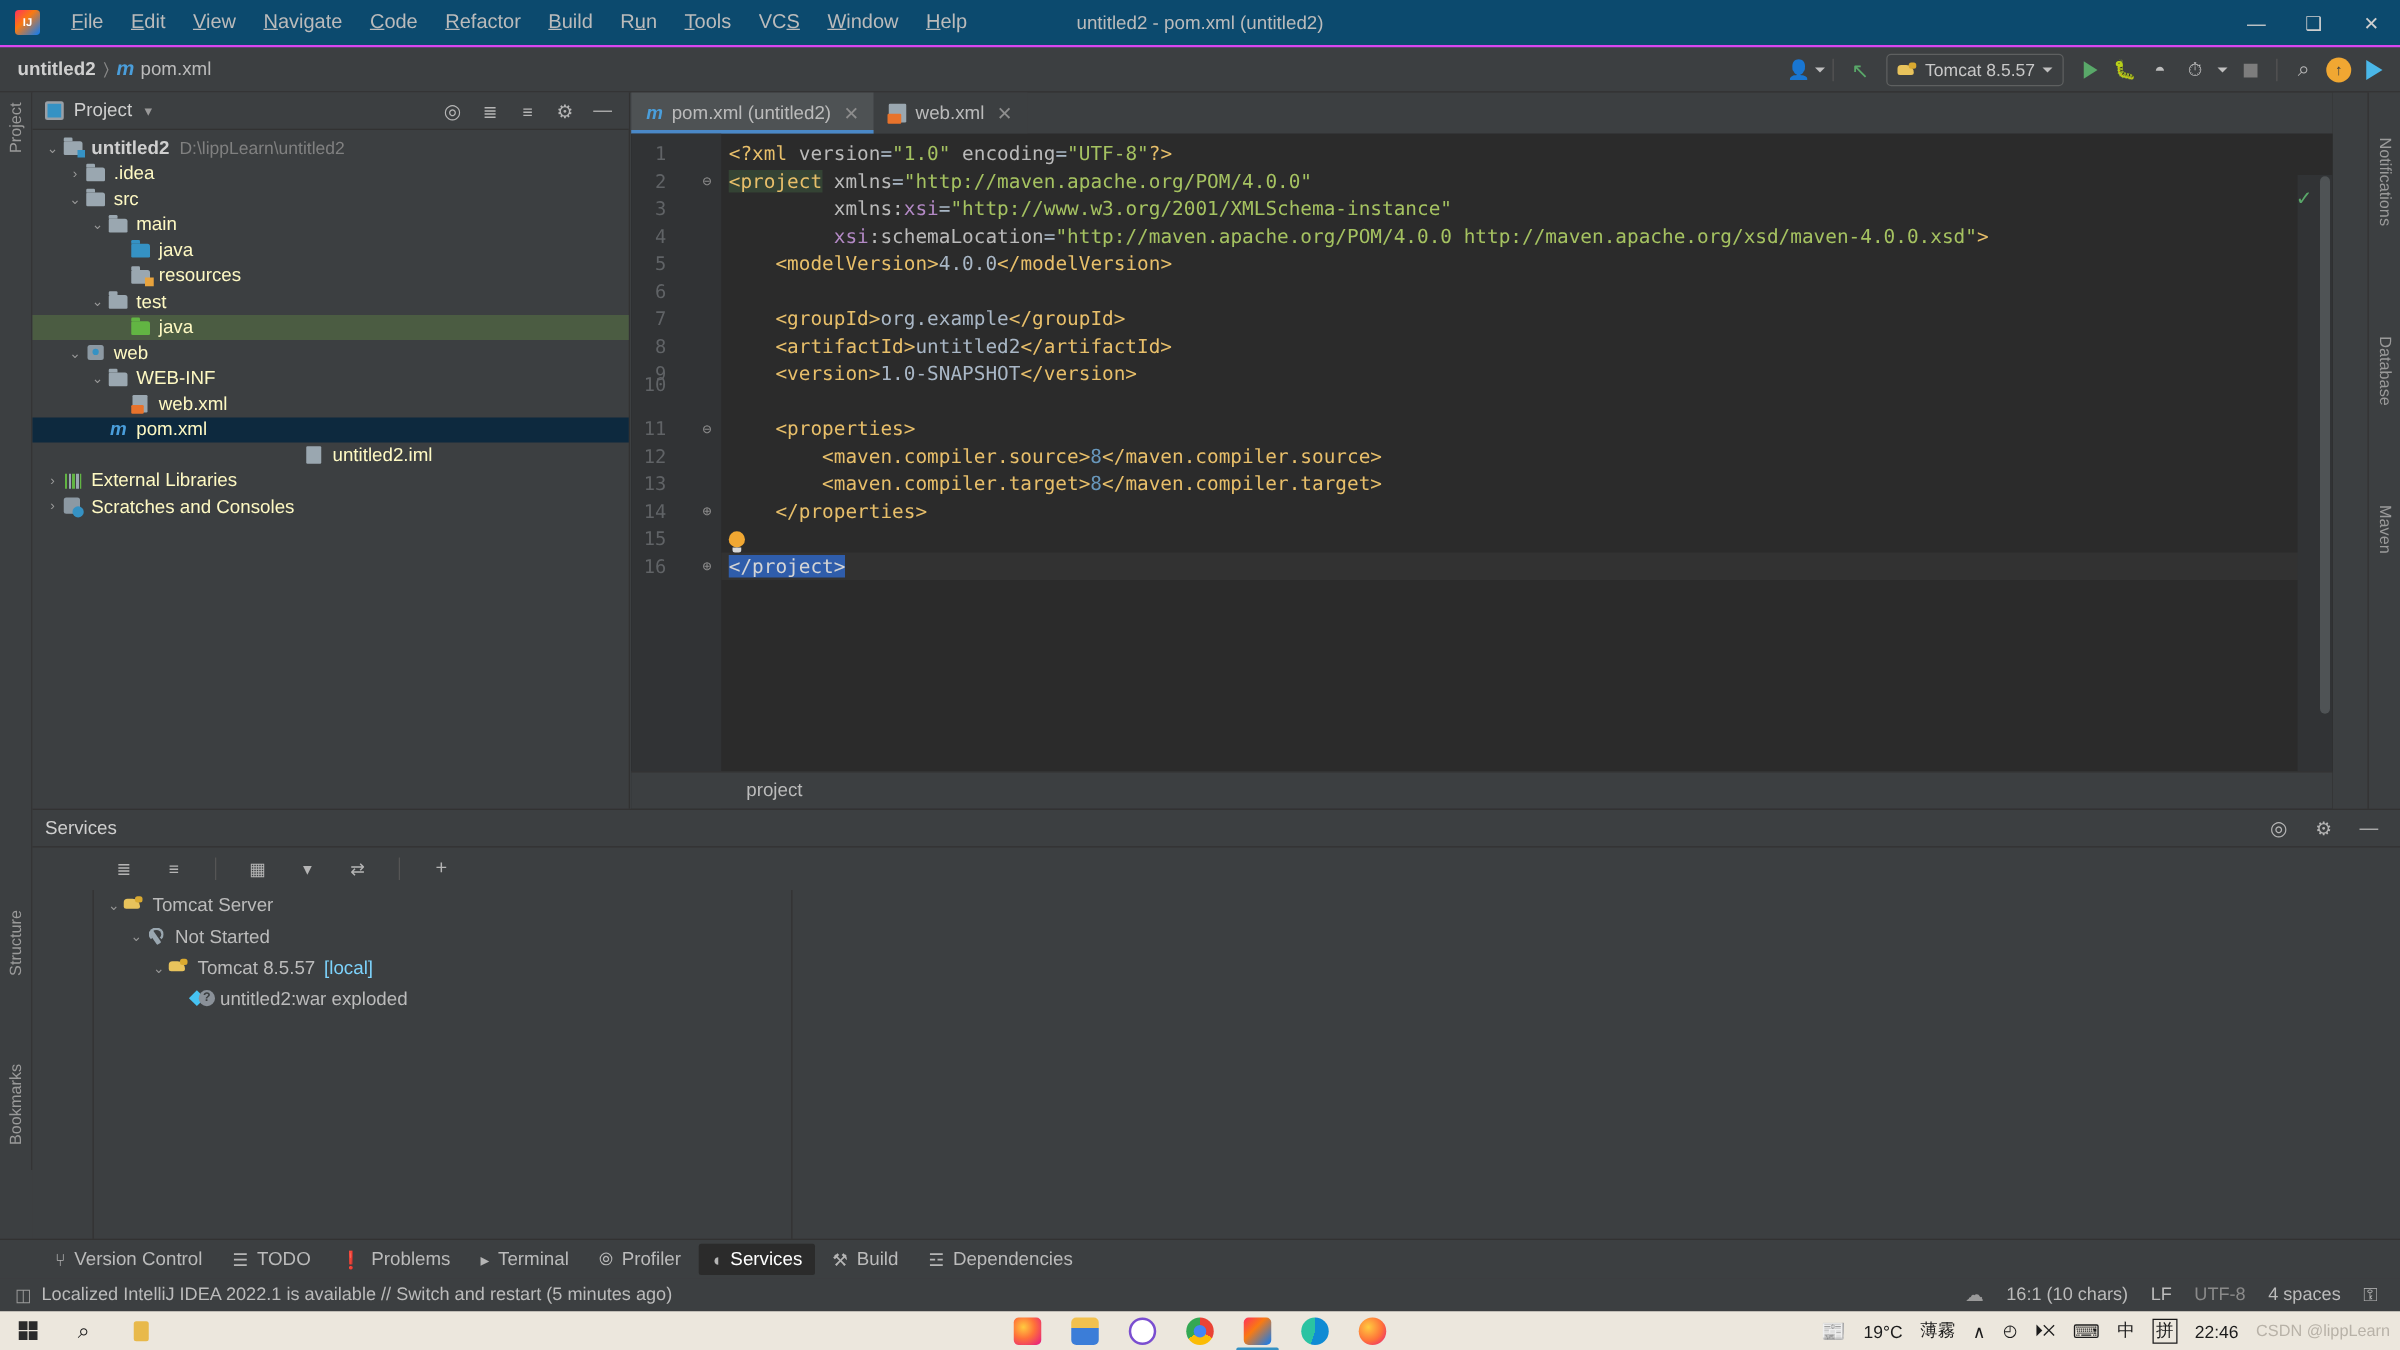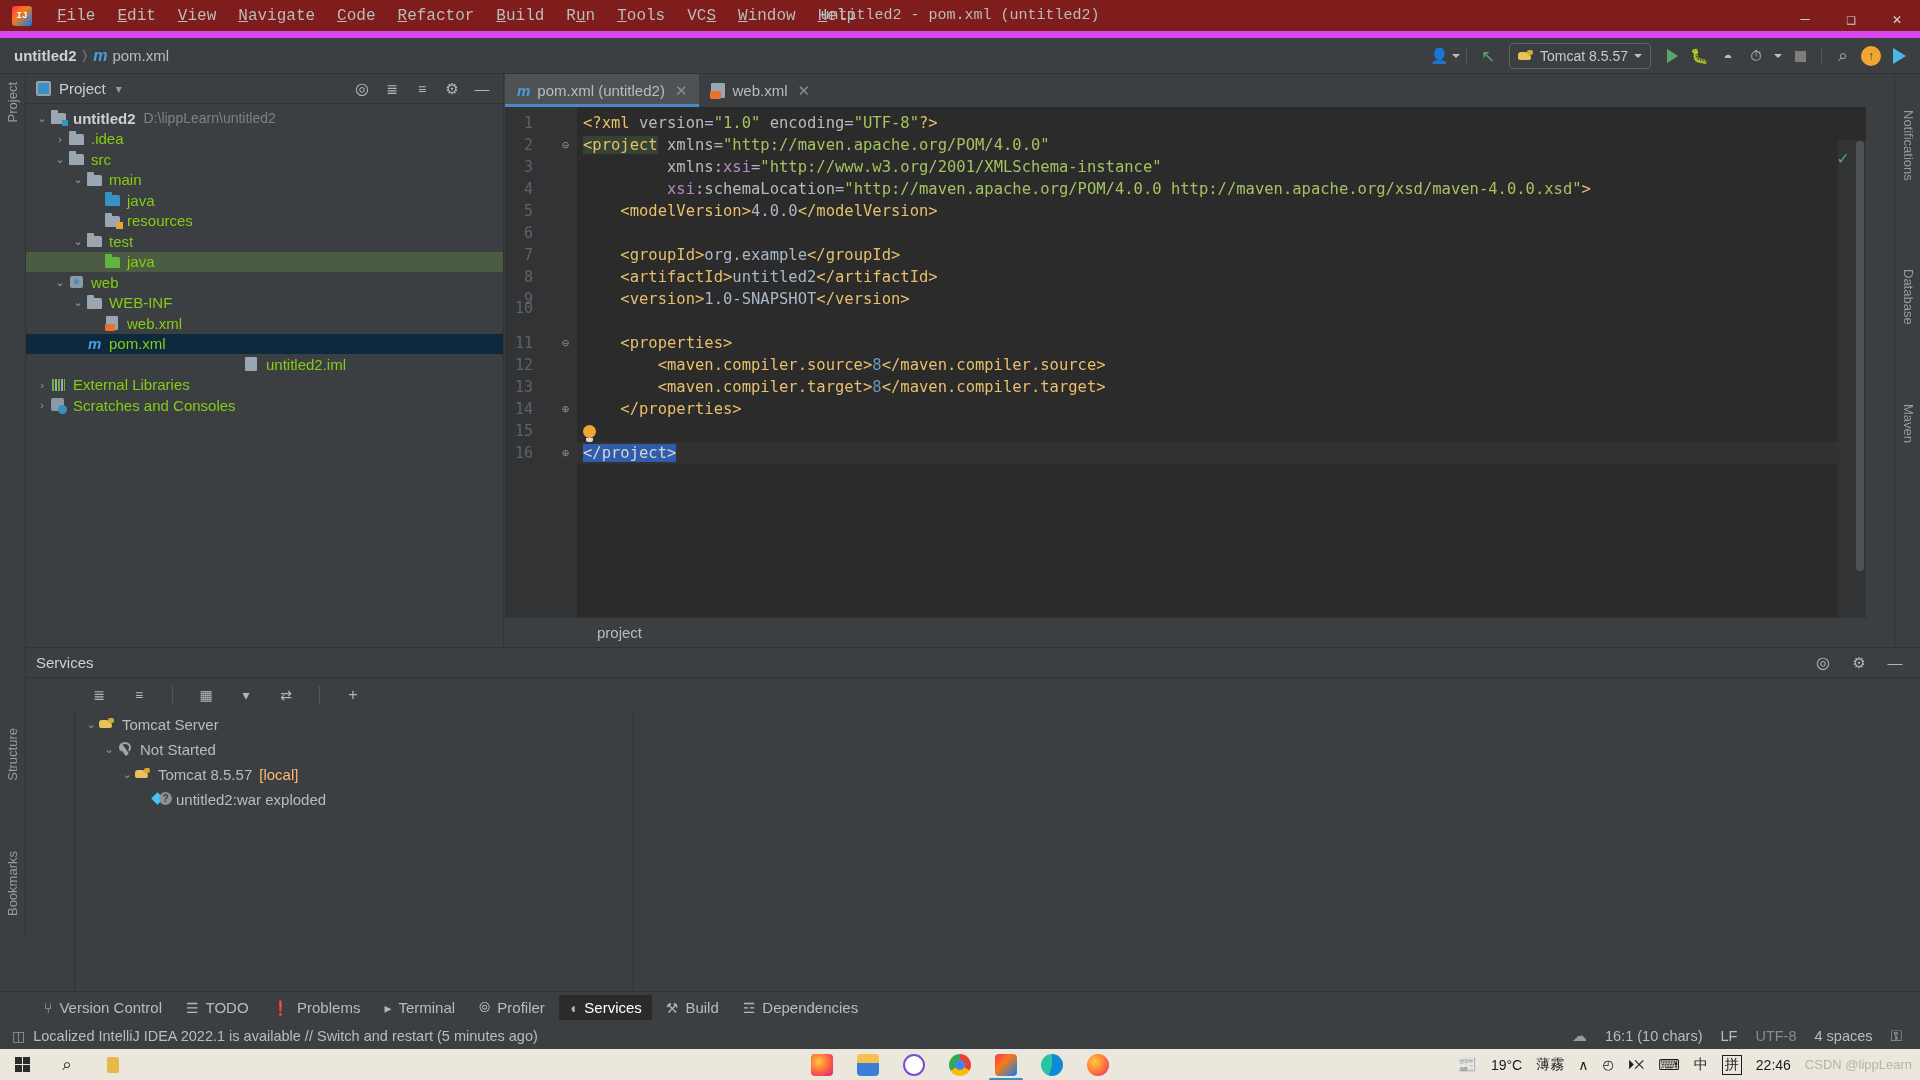--- a/index.html
+++ b/index.html
@@ -7,23 +7,22 @@
     width: 1920px; height: 1080px;
     background: #3c3f41;
     font-family: "Liberation Sans", sans-serif;
     overflow: hidden;
   }
   #app { position: relative; width: 1920px; height: 1080px; }
 
   
   .titlebar {
     position: absolute; top: 0; left: 0; width: 1920px; height: 38px;
-    background: #7f1d1d; display: flex; align-items: center;
-    border-bottom: 7px solid #d946ef;
-    font-family: Liberation Mono, monospace;
+    background: #0c4a6e; display: flex; align-items: center;
+    border-bottom: 2px solid #d946ef;
   }
   .ij-logo {
     width: 20px; height: 20px; margin-left: 12px; margin-right: 14px;
     border-radius: 3px; position: relative;
     background: linear-gradient(135deg,#fe315d 0%, #f97a12 40%, #087cfa 100%);
     flex: 0 0 auto;
   }
   .ij-logo::after {
     content:"IJ"; position:absolute; inset:0; color:#fff; font-size:9px;
     display:flex; align-items:center; justify-content:center; font-weight:bold;
@@ -174,21 +173,21 @@
     content:""; position:absolute; left:4px;top:3px;width:5px;height:5px;border-radius:50%;
     background:#3592c4;
   }
   .m-ico { color:#4a9edb; font-weight:bold; font-style:italic; font-size:15px;
            position:absolute; left:2px; top:-1px; }
   .iml-ico { position:absolute;left:2px;top:1px;width:12px;height:14px;background:#9aa7b0;border-radius:1px;}
   .lib-ico { position:absolute;left:2px;top:2px;width:13px;height:12px;
              background: repeating-linear-gradient(90deg,#62b543 0 2px,#3c3f41 2px 3px,#9aa7b0 3px 5px,#3c3f41 5px 6px,#62b543 6px 8px,#3c3f41 8px 9px,#9aa7b0 9px 11px,#3c3f41 11px 12px,#62b543 12px 13px);}
   .scratch-ico{position:absolute;left:1px;top:1px;width:13px;height:13px;background:#8c99a3;border-radius:2px;}
   .scratch-ico::after{content:"";position:absolute;right:-3px;bottom:-3px;width:9px;height:9px;border-radius:50%;background:#3592c4;}
-  .tname { color:#84cc16; }
+  .tname { color:#fef9c3; }
   .tname.b { font-weight:bold; color:#cfcfcf; }
   .tpath { color:#808080; margin-left:8px; font-size:14px; }
 
   
   .editor {
     position: absolute; left: 505px; top: 74px; right: 54px; height: 573px;
     background: #2b2b2b;
   }
   .tabbar { height: 33px; background: #3c3f41; display: flex; align-items: stretch; }
   .tab {
@@ -276,21 +275,21 @@
   .svc-placeholder { color:#787878; font-size:16px; }
   .srow { height:25px; display:flex; align-items:center; white-space:nowrap; font-size:15px; color:#bbbbbb;}
   .wrench {
     width:15px;height:15px;position:relative;display:inline-block;
   }
   .wrench::before{content:"";position:absolute;left:5px;top:2px;width:4px;height:12px;background:#9aa7b0;transform:rotate(-35deg);border-radius:1px;}
   .wrench::after{content:"";position:absolute;left:2px;top:0px;width:8px;height:7px;border:2px solid #9aa7b0;border-radius:50%;border-bottom-color:transparent;}
   .artico{width:16px;height:14px;position:relative;display:inline-block;}
   .artico::before{content:"";position:absolute;left:0;top:2px;width:9px;height:9px;background:#46c3f3;transform:rotate(45deg);}
   .artico::after{content:"?";position:absolute;right:-3px;top:0;width:13px;height:13px;border-radius:50%;background:#8a9199;color:#3c3f41;font-size:10px;text-align:center;line-height:13px;font-weight:bold;}
-  .dim { color:#fdba74; }
+  .dim { color:#7dd3fc; }
 
   
   .bottabs {
     position: absolute; left: 0; bottom: 57px; width: 1920px; height: 32px;
     background: #3c3f41; display: flex; align-items: center; gap: 4px;
     padding-left: 34px; border-top:1px solid #323232;
   }
   .btab {
     display:flex; align-items:center; gap:7px; padding: 4px 10px;
     color:#bbbbbb; font-size:15px; border-radius:2px;

